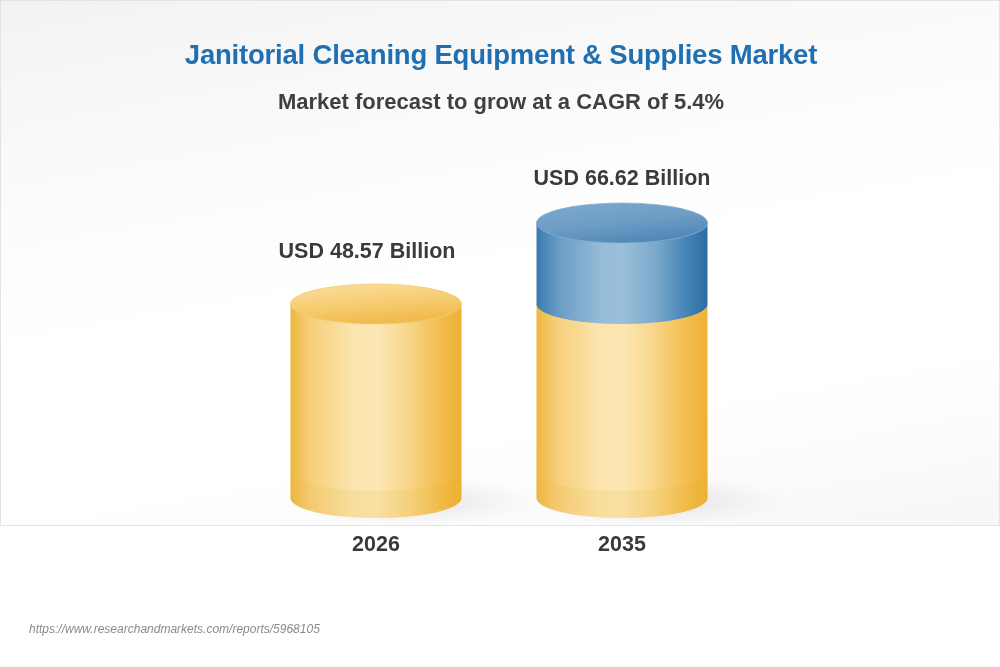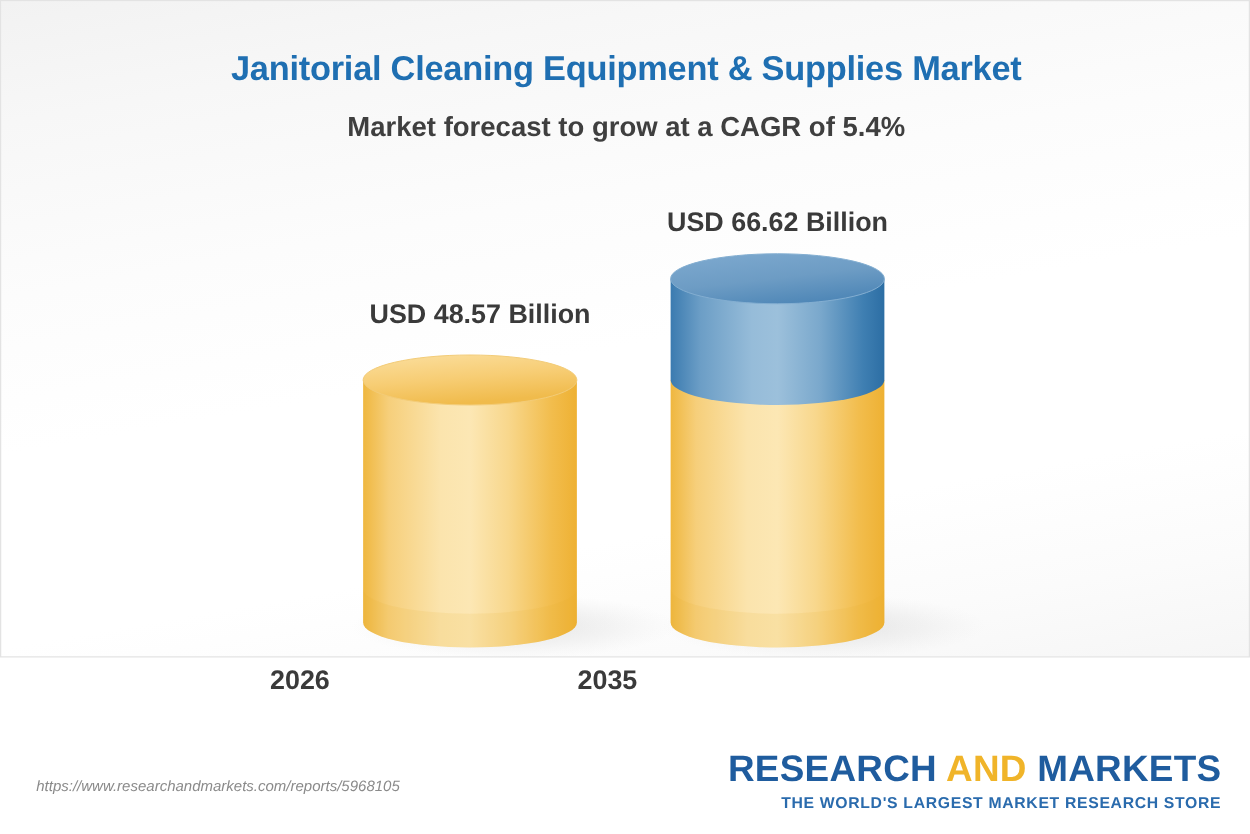--- a/index.html
+++ b/index.html
@@ -59,29 +59,29 @@
   }
 
   .value-label {
     position: absolute;
     font-size: 21.5px;
     font-weight: bold;
     color: #3a3a3a;
     text-align: center;
     white-space: nowrap;
   }
-  .value-label.v2026 { left: 223px; top: 238px; width: 320px; }
+  .value-label.v2026 { left: 206px; top: 238px; width: 320px; }
   .value-label.v2032 { left: 461px; top: 165px; width: 320px; }
 
   .cat-label {
     position: absolute;
     font-size: 21.5px;
     font-weight: bold;
     color: #3a3a3a;
-    text-align: left;
+    text-align: center;
     white-space: nowrap;
   }
   .cat-label.c2026 { left: 215px; top: 531px; width: 320px; }
   .cat-label.c2032 { left: 461px; top: 531px; width: 320px; }
 
   .cyl-svg {
     position: absolute;
     left: 0;
     top: 0;
   }
@@ -224,18 +224,14 @@
     <div class="value-label v2032">USD 66.62 Billion</div>
 
     <div class="cat-label c2026">2026</div>
 
     <div class="cat-label c2032">2035</div>
 
   </div>
 
   <div class="footer-url">https://www.researchandmarkets.com/reports/5968105</div>
 
-  <div class="brand">
-    <div class="brand-main"><span>RESEARCH </span><span class="and">AND</span><span> MARKETS</span></div>
-    <div class="brand-tag">THE WORLD'S LARGEST MARKET RESEARCH STORE</div>
-  </div>
 
 </div>
 
 </body></html>

